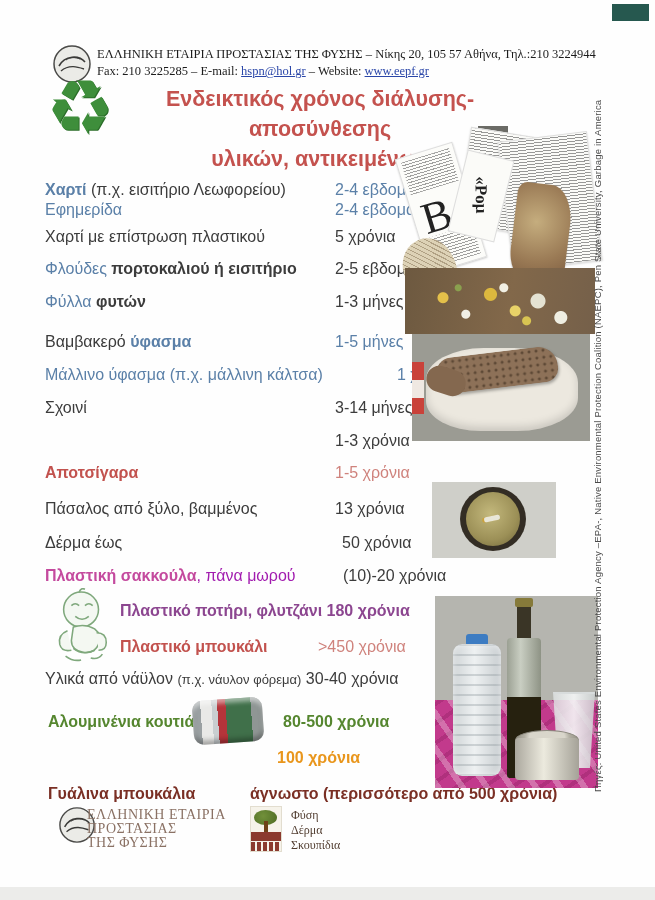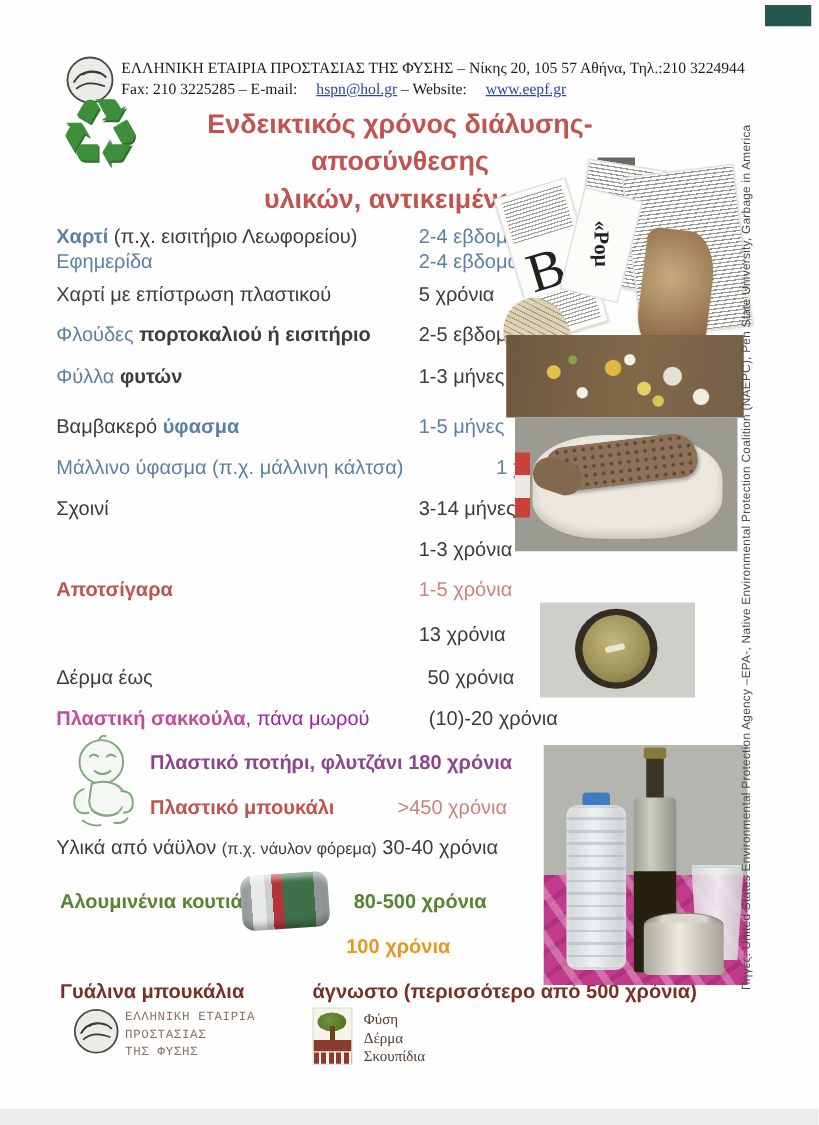--- a/index.html
+++ b/index.html
@@ -2,21 +2,21 @@
 <html><head>
 <meta charset="utf-8">
 <style>
   html,body{margin:0;padding:0;}
   #page{position:relative;width:655px;height:900px;background:#fefefe;overflow:hidden;
         font-family:"Liberation Sans",sans-serif;}
   
   .hdr-logo{position:absolute;left:52px;top:44px;width:40px;height:40px;}
   .hdr-text{position:absolute;left:97px;top:46px;font-family:"Liberation Serif",serif;
             font-size:12.5px;color:#1c1c1c;line-height:17px;white-space:nowrap;}
-  .hdr-text a{color:#2a46a8;text-decoration:underline;margin-left:12px;}
+  .hdr-text a{color:#2a46a8;text-decoration:underline;}
   .corner-mark{position:absolute;left:612px;top:4px;width:37px;height:17px;background:#26584f;}
   .recycle{position:absolute;left:46px;top:70px;font-size:76px;line-height:76px;color:#3e8e3b;
            text-shadow:1px 1px 0 #2c6e2a;}
   .title{position:absolute;left:110px;top:84px;width:420px;text-align:center;
          font-size:21.5px;font-weight:bold;color:#c4524e;line-height:30px;}
   
   .row{position:absolute;left:45px;width:600px;font-size:16px;color:#3c3c3c;white-space:nowrap;}
   .row .val{position:absolute;top:0;}
   .b{font-weight:bold;}
   .blue{color:#5b80a8;} .dk{color:#3c3c3c;}
@@ -114,22 +114,22 @@
        background:linear-gradient(90deg,#9aa0a2 0 12%,#e9e9e7 12% 28%,#c9ced0 28% 36%,#b5343a 36% 48%,#40704a 48% 84%,#8f9694 84%);
        box-shadow:inset 0 4px 4px rgba(255,255,255,.5),inset 0 -4px 5px rgba(0,0,0,.3);}
   
   .baby{position:absolute;left:52px;top:588px;}
   
   .sources{position:absolute;left:592px;top:96px;height:696px;width:16px;}
   .sources span{display:block;height:100%;writing-mode:vertical-rl;transform:rotate(180deg);
        font-size:9.5px;color:#4a4a4a;white-space:nowrap;letter-spacing:.2px;}
   
   .ft-logo{position:absolute;left:58px;top:806px;width:38px;height:38px;}
-  .ft-org{position:absolute;left:100px;top:808px;font-family:Liberation Mono, monospace;
-       font-size:10px;color:#8a7164;line-height:14px;letter-spacing:.5px;}
+  .ft-org{position:absolute;left:87px;top:808px;font-family:Liberation Serif, serif;
+       font-size:14px;color:#8a7164;line-height:14px;letter-spacing:.5px;}
   .treelogo{position:absolute;left:250px;top:806px;width:30px;height:44px;background:#f6f3ea;
        border:1px solid #e2ddcf;}
   .foliage{position:absolute;left:3px;top:3px;width:23px;height:15px;border-radius:50%;
        background:radial-gradient(circle at 40% 40%,#71903a,#4e6c24);}
   .trunk{position:absolute;left:13px;top:14px;width:4px;height:12px;background:#6e4218;}
   .ground{position:absolute;left:0;top:25px;width:100%;height:9px;background:#8b3a2e;}
   .tstrip{position:absolute;left:0;bottom:0;width:100%;height:9px;
        background:repeating-linear-gradient(90deg,#8b3a2e 0 4px,#f6f3ea 4px 6px);}
   .ft-nat{position:absolute;left:291px;top:808px;font-family:"Liberation Serif",serif;
        font-size:12px;color:#513d30;line-height:15px;}
@@ -193,20 +193,21 @@
     <span class="val" style="left:290px">3-14 μήνες</span>
   </div>
   <div class="row" style="top:432px">
     <span class="val" style="left:290px">1-3 χρόνια</span>
   </div>
   <div class="row" style="top:464px">
     <span class="b red">Αποτσίγαρα</span>
     <span class="val red2" style="left:290px">1-5 χρόνια</span>
   </div>
   <div class="row" style="top:500px">
+    <span>Πάσαλος από ξύλο, βαμμένος</span>
     <span class="val" style="left:290px">13 χρόνια</span>
   </div>
   <div class="row" style="top:534px">
     <span>Δέρμα έως</span>
     <span class="val" style="left:297px">50 χρόνια</span>
   </div>
   <div class="row" style="top:567px">
     <span class="b mag">Πλαστική σακκούλα</span><span class="mag2">, πάνα μωρού</span>
     <span class="val" style="left:298px">(10)-20 χρόνια</span>
   </div>

